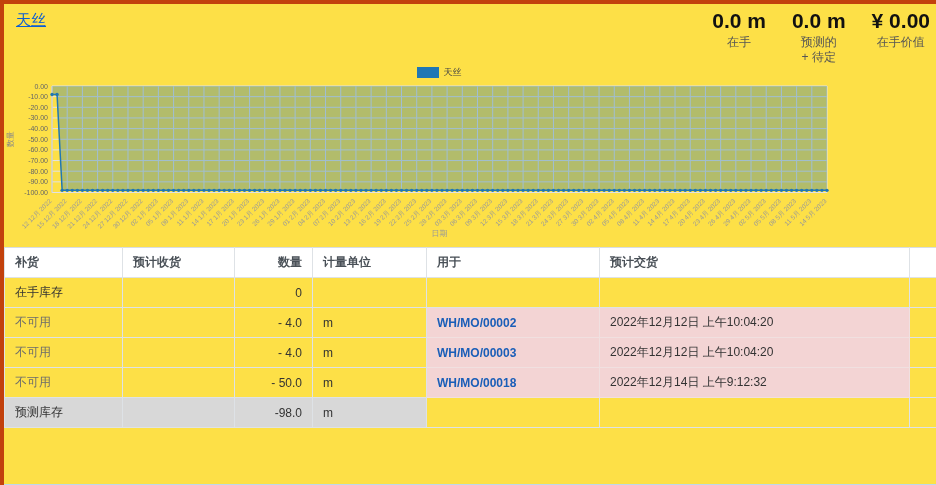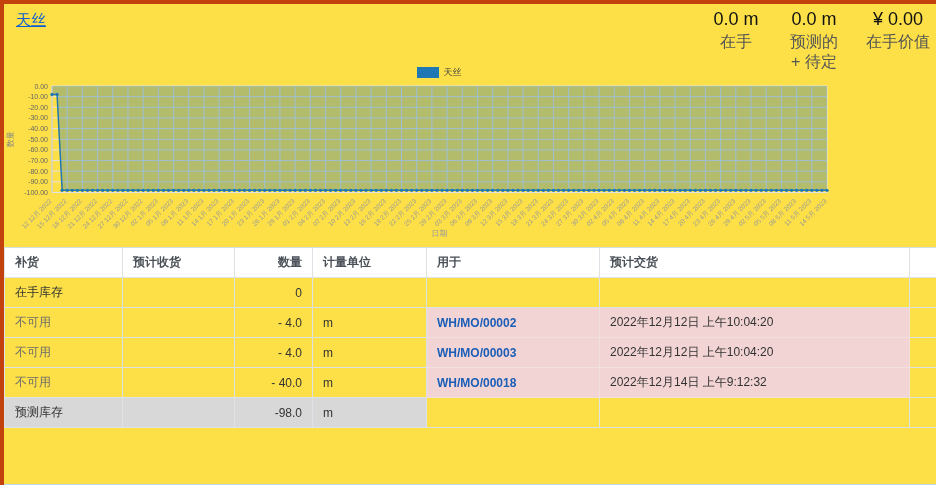--- a/index.html
+++ b/index.html
@@ -2,22 +2,22 @@
 <html><head>
 <meta charset="utf-8">
 <style>
   html,body{margin:0;padding:0;background:#fff;font-family:"Liberation Sans",sans-serif;}
   .page{position:relative;width:934px;height:483px;border:4px solid #c2410c;background:#fde047;overflow:hidden;}
 
   
   .title{position:absolute;left:12px;top:7px;font-size:15px;color:#0d5ed2;text-decoration:underline;cursor:pointer;}
   .stats{position:absolute;top:5px;right:8px;display:flex;gap:26px;align-items:flex-start;}
   .stat{text-align:center;min-width:52px;}
-  .stat-value{font-size:18px;font-weight:400;color:#111;white-space:nowrap;}
-  .stat-label{font-size:16px;color:#555;margin-top:2px;line-height:1.25;white-space:pre-line;}
+  .stat-value{font-size:21px;font-weight:700;color:#111;white-space:nowrap;}
+  .stat-label{font-size:12px;color:#555;margin-top:2px;line-height:1.25;white-space:pre-line;}
   .stat.red .stat-value,.stat.red .stat-label{color:#cf4a3f;}
 
   
   .chart{position:absolute;left:0;top:60px;width:936px;height:184px;}
   .legend{position:absolute;top:2px;left:0;width:870px;display:flex;justify-content:center;align-items:center;gap:5px;cursor:pointer;}
   .swatch{width:22px;height:11px;background:#1f77b4;display:inline-block;}
   .legend-label{font-size:9px;color:#444;}
   .chart svg{position:absolute;left:0;top:12px;}
 
   
@@ -398,21 +398,21 @@
             <td></td>
             <td class="num">- 4.0</td>
             <td>m</td>
             <td class="pink"><a class="mo-link">WH/MO/00003</a></td>
             <td class="pink">2022年12月12日 上午10:04:20</td>
             <td></td>
           </tr>
           <tr>
             <td class="muted">不可用</td>
             <td></td>
-            <td class="num">- 40.0</td>
+            <td class="num">- 50.0</td>
             <td>m</td>
             <td class="pink"><a class="mo-link">WH/MO/00018</a></td>
             <td class="pink">2022年12月14日 上午9:12:32</td>
             <td></td>
           </tr>
           <tr>
             <td class="gray">预测库存</td>
             <td class="gray"></td>
             <td class="num gray">-98.0</td>
             <td class="gray">m</td>

